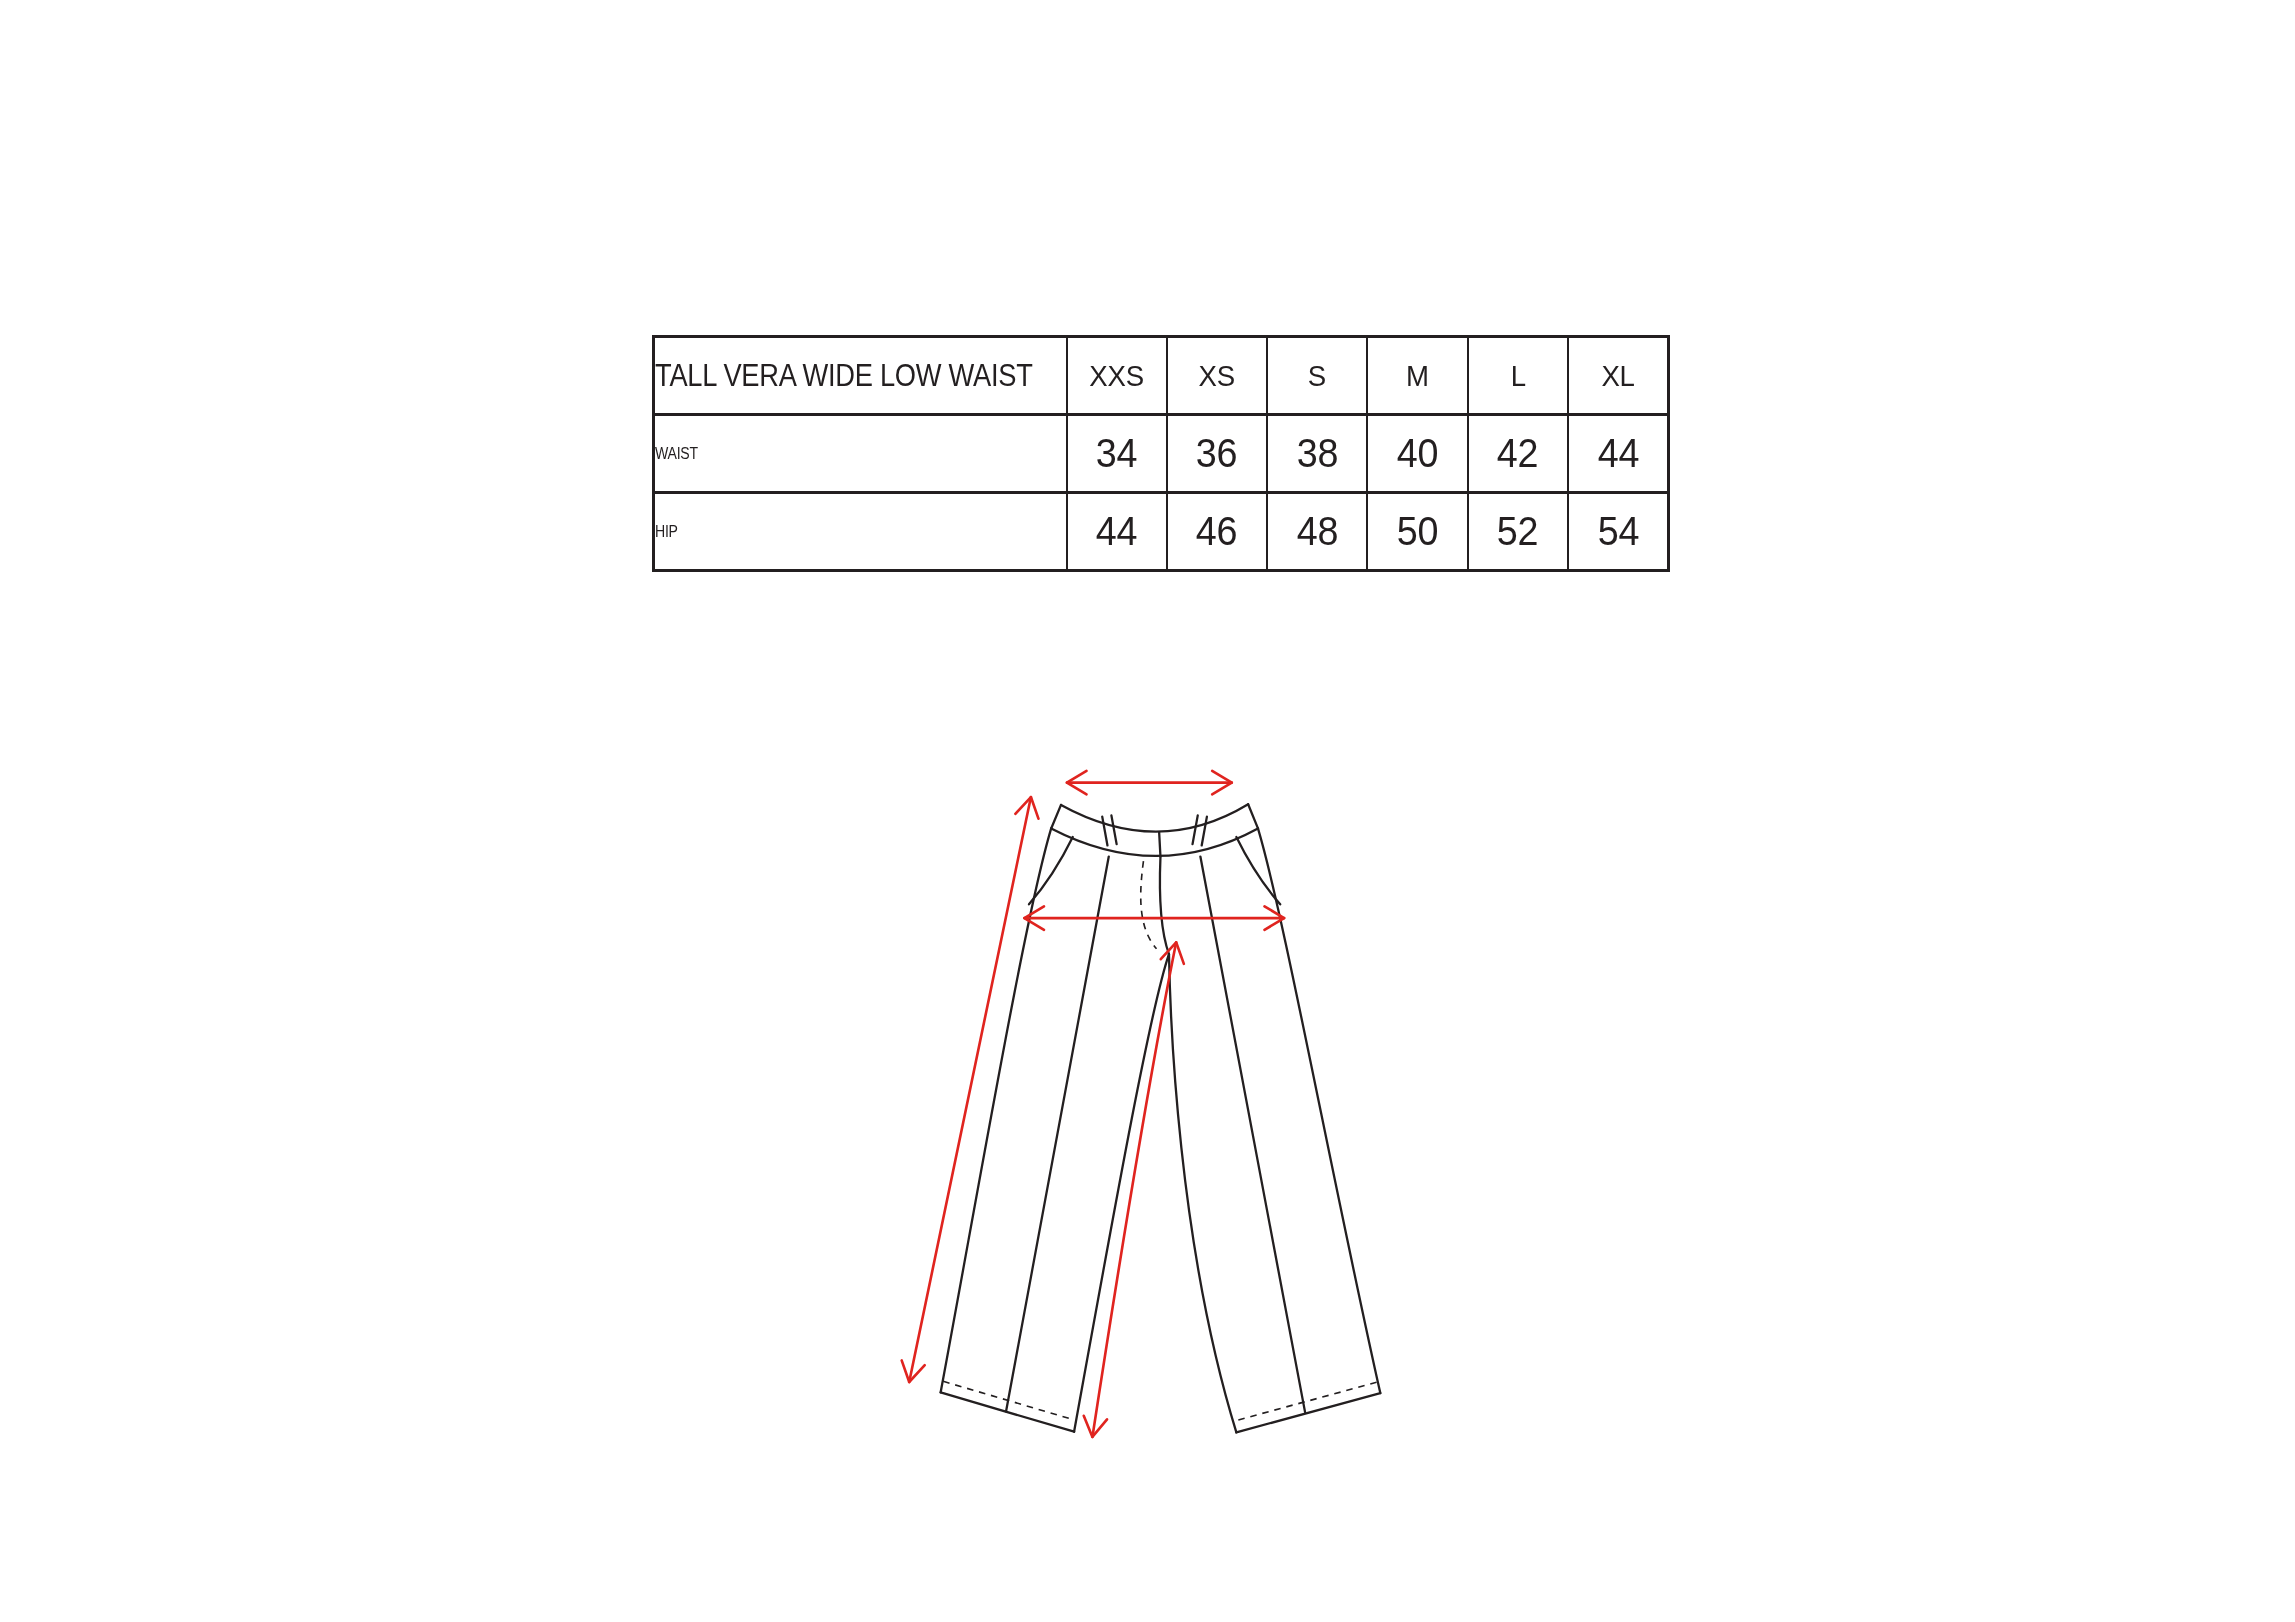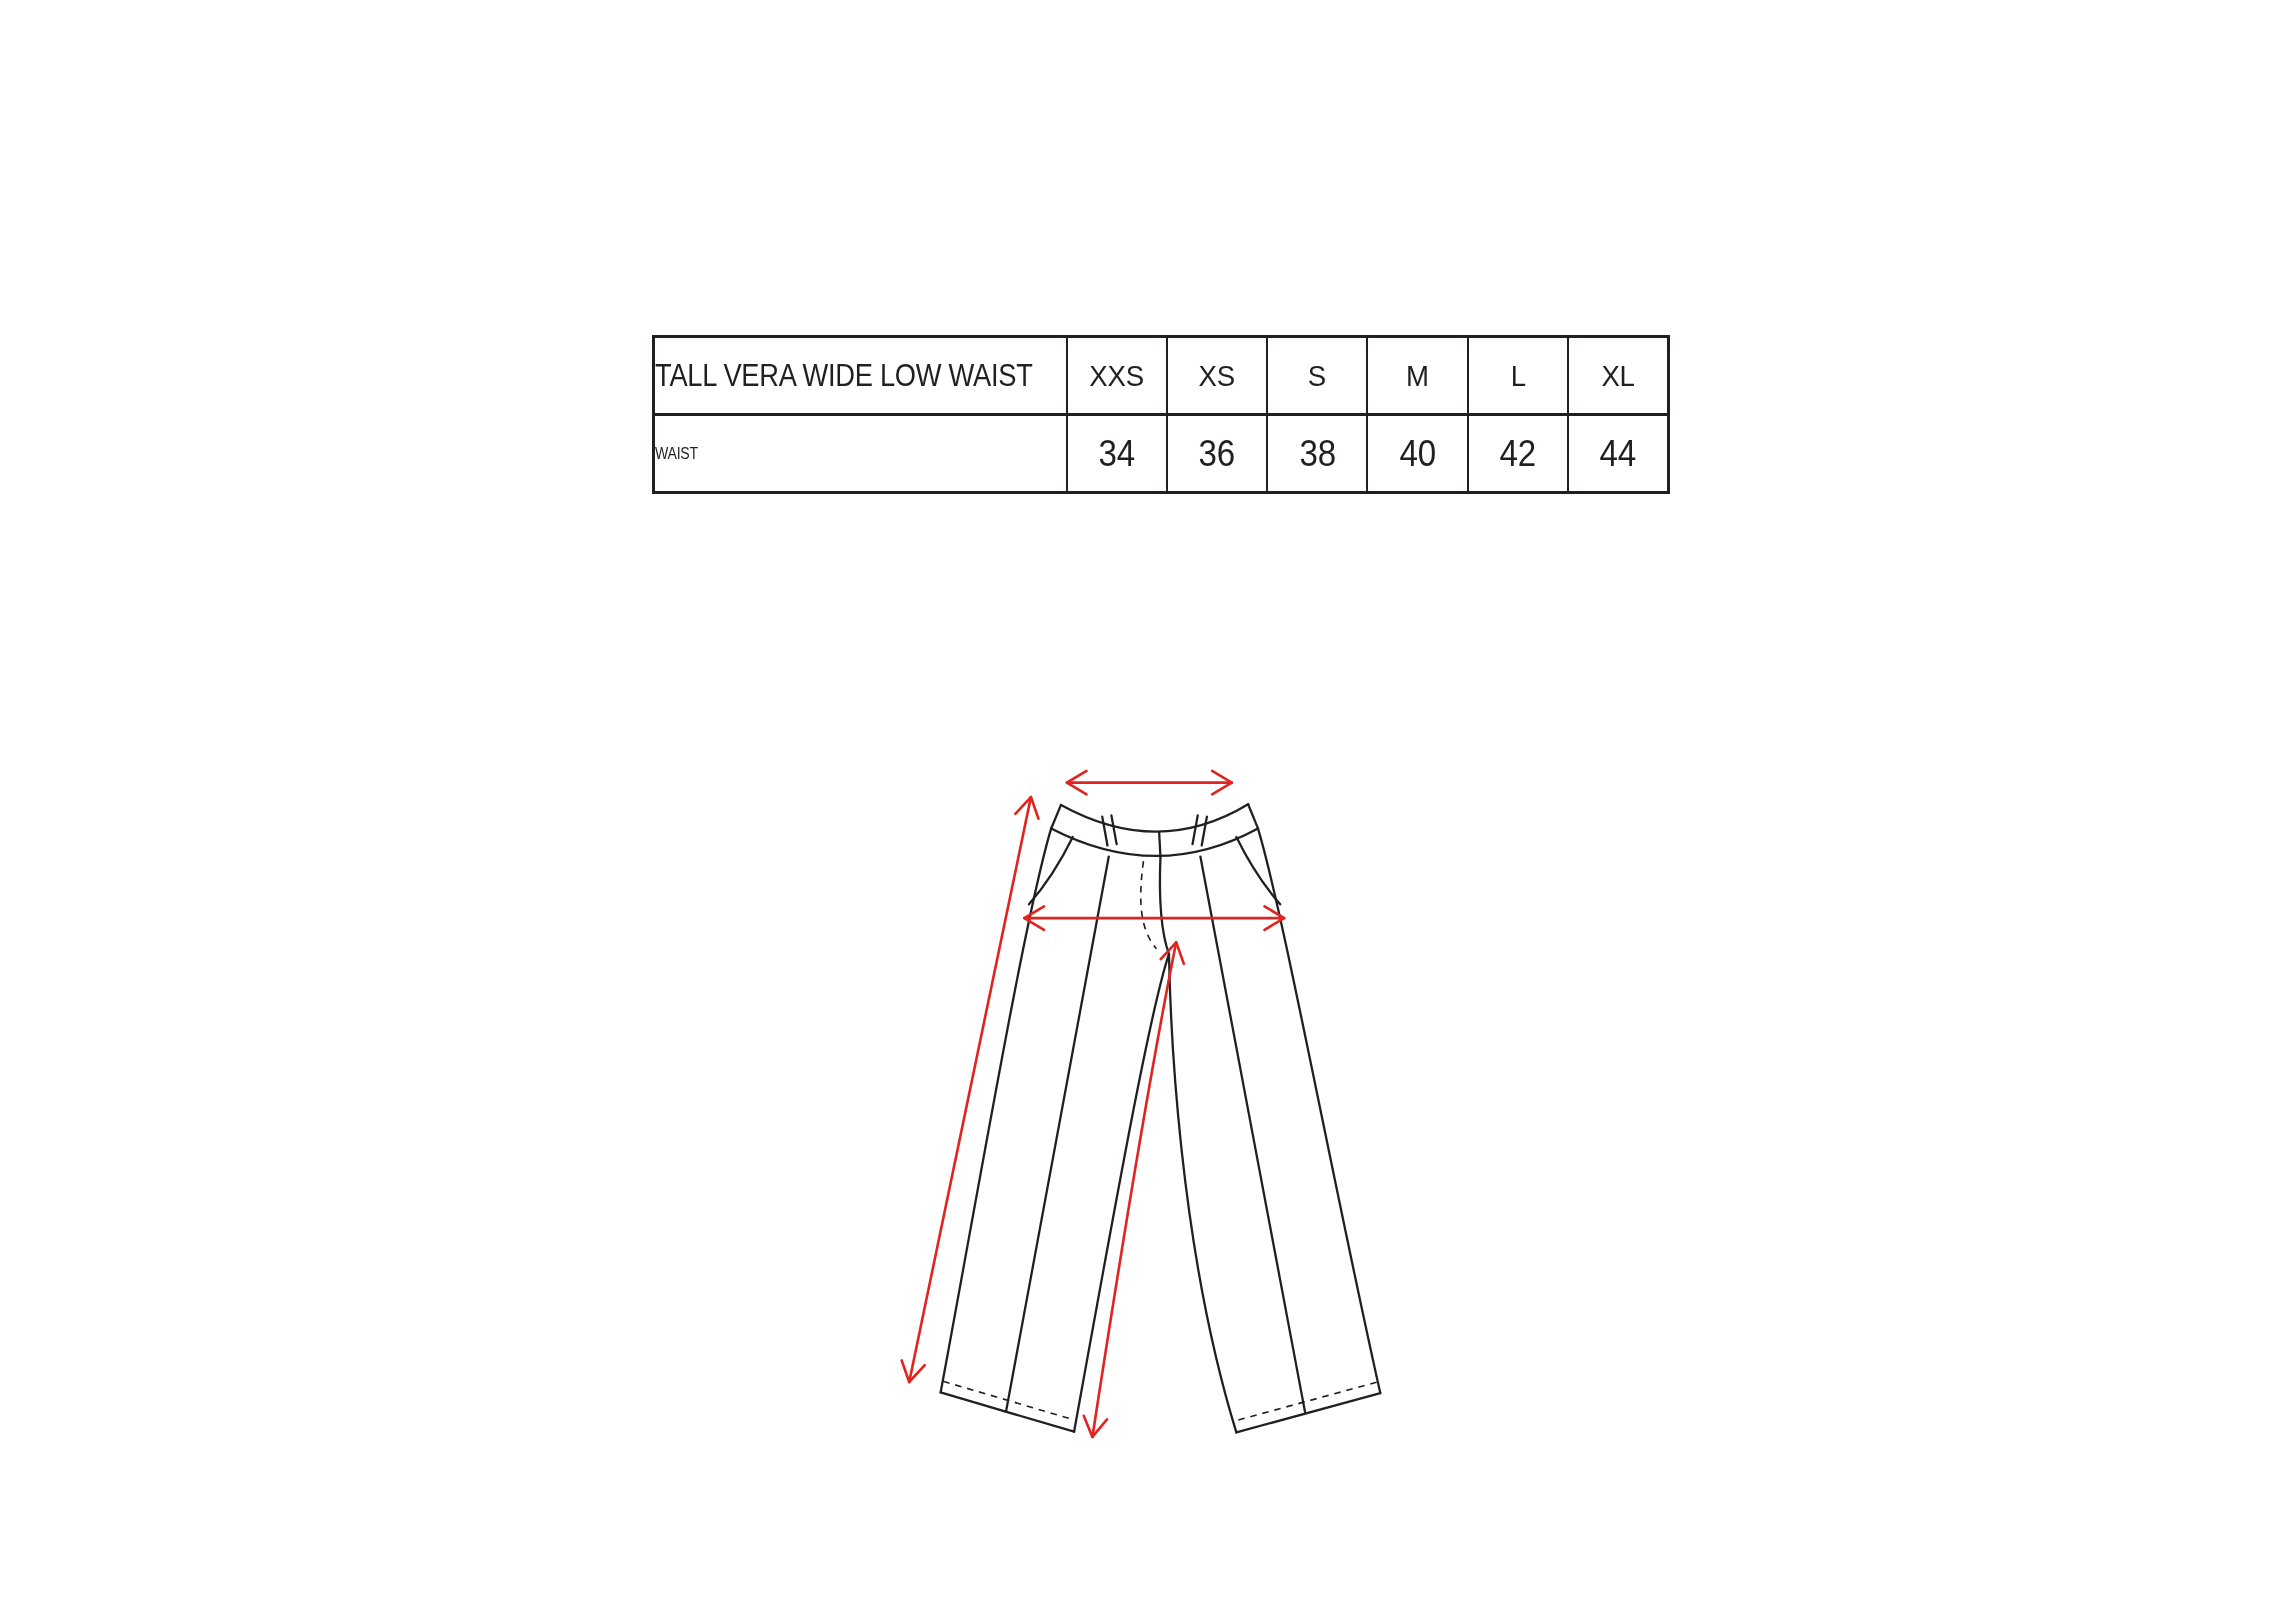--- a/index.html
+++ b/index.html
@@ -29,21 +29,21 @@
     border-bottom:3.3px solid #231f20;
     height:75px;
     vertical-align:middle;
     padding:0;
     white-space:nowrap;
     overflow:hidden;
   }
   td.name-cell{ text-align:left; padding-left:11.8px; font-size:31px; }
   td.row-label-cell{ text-align:left; padding-left:11.8px; font-size:16px; }
   td.size-cell{ text-align:center; font-size:30px;margin-top:34px; }
-  td.value-cell{ text-align:center; font-size:36px; }
+  td.value-cell{ text-align:center; font-size:41px; }
   .cond{
     display:inline-block;
     transform:scaleX(0.88);
     transform-origin:left center;
     letter-spacing:-0.3px;
   }
   .cond-c{
     display:inline-block;
     transform:scaleX(0.92);
     transform-origin:center center;
@@ -87,20 +87,29 @@
       </tr>
       <tr>
         <td class="row-label-cell"><span class="cond">WAIST</span></td>
         <td class="value-cell"><span class="cond-c">34</span></td>
         <td class="value-cell"><span class="cond-c">36</span></td>
         <td class="value-cell"><span class="cond-c">38</span></td>
         <td class="value-cell"><span class="cond-c">40</span></td>
         <td class="value-cell"><span class="cond-c">42</span></td>
         <td class="value-cell"><span class="cond-c">44</span></td>
       </tr>
+      <tr>
+        <td class="row-label-cell"><span class="cond">HIP</span></td>
+        <td class="value-cell"><span class="cond-c">44</span></td>
+        <td class="value-cell"><span class="cond-c">46</span></td>
+        <td class="value-cell"><span class="cond-c">48</span></td>
+        <td class="value-cell"><span class="cond-c">50</span></td>
+        <td class="value-cell"><span class="cond-c">52</span></td>
+        <td class="value-cell"><span class="cond-c">54</span></td>
+      </tr>
     </tbody>
   </table>
 
   <svg class="pants-diagram" viewBox="1320 1140 900 1160" xmlns="http://www.w3.org/2000/svg">
     <defs>
       <marker id="ah" viewBox="0 0 40 46" refX="36" refY="23" markerWidth="40" markerHeight="46" markerUnits="userSpaceOnUse" orient="auto-start-reverse">
         <path d="M 6 5 L 36 23 L 6 41" fill="none" stroke="#e0241f" stroke-width="4" stroke-linecap="round" stroke-linejoin="round"></path>
       </marker>
     </defs>
 

